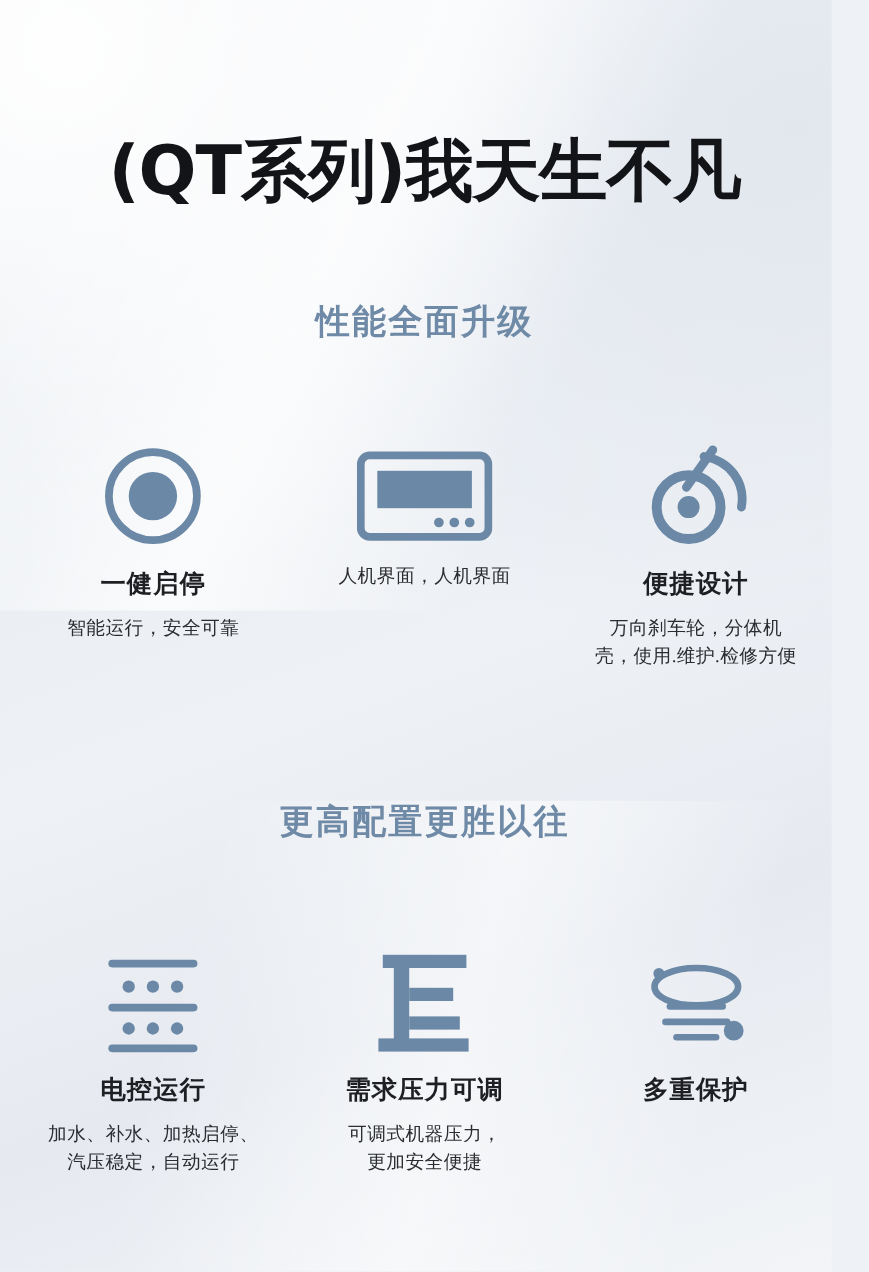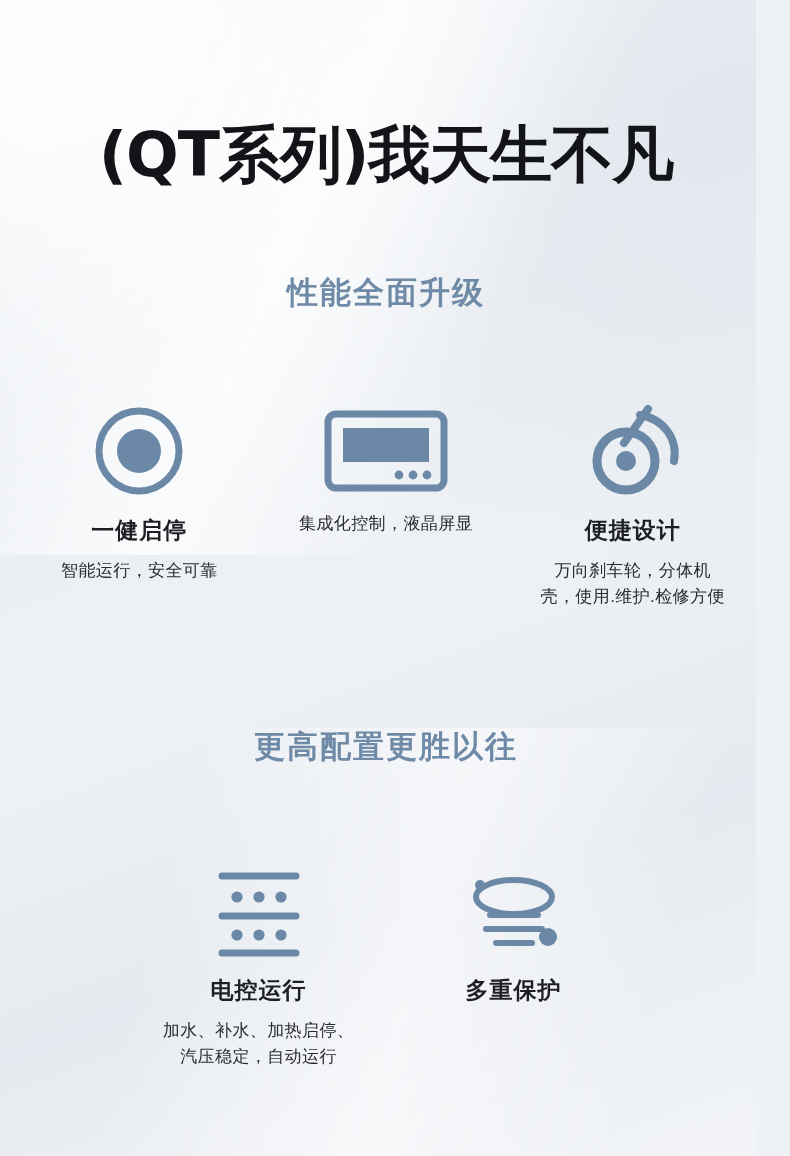--- a/index.html
+++ b/index.html
@@ -71,23 +71,24 @@
     font-weight: 700;
     color: #6f8aa6;
     letter-spacing: 2px;
     margin: 17px;
   }
   .section-title.first { padding-top: 68px; }
   .section-title.second { padding-top: 98px; }
 
   .feature-row {
     display: flex;
-    justify-content: center;
+    justify-content: space-between;
     align-items: flex-start;
     gap: 0;
+    font-family: Liberation Serif, serif;
   }
   .feature-row.row1 { padding-top: 72px; }
   .feature-row.row2 { padding-top: 78px; }
 
   .feature {
     width: 255px;
     text-align: center;
     box-sizing: border-box;
     padding: 0 10px;
   }
@@ -140,21 +141,21 @@
       <div class="feature">
         <div class="icon-wrap">
           <svg width="124" height="82" viewBox="0 0 124 82" aria-hidden="true">
             <rect x="4" y="4" width="116" height="74" rx="8" ry="8" fill="none" stroke="#6b89a6" stroke-width="7"></rect>
             <rect x="19" y="18" width="86" height="34" fill="#6b89a6"></rect>
             <circle cx="75" cy="65" r="4.4" fill="#6b89a6"></circle>
             <circle cx="89" cy="65" r="4.4" fill="#6b89a6"></circle>
             <circle cx="103" cy="65" r="4.4" fill="#6b89a6"></circle>
           </svg>
         </div>
-        <div class="f-desc">集成化控制，液晶屏显</div>
+        <div class="f-desc">人机界面，人机界面</div>
       </div>
 
       <div class="feature">
         <div class="icon-wrap">
           <svg width="110" height="96" viewBox="0 0 110 96" aria-hidden="true">
             <path d="M62 12 C 86 16, 100 36, 96 58" fill="none" stroke="#6b89a6" stroke-width="8" stroke-linecap="round"></path>
             <line x1="70" y1="6" x2="46" y2="40" stroke="#6b89a6" stroke-width="8" stroke-linecap="round"></line>
             <circle cx="48" cy="58" r="29" fill="none" stroke="#6b89a6" stroke-width="9"></circle>
             <circle cx="48" cy="58" r="10" fill="#6b89a6"></circle>
           </svg>
@@ -182,20 +183,34 @@
             <circle cx="55" cy="72" r="5.6" fill="#6b89a6"></circle>
             <circle cx="77" cy="72" r="5.6" fill="#6b89a6"></circle>
             <line x1="18" y1="90" x2="92" y2="90" stroke="#6b89a6" stroke-width="7" stroke-linecap="round"></line>
           </svg>
         </div>
         <div class="f-title">电控运行</div>
         <div class="f-desc" style="white-space: pre-line;">加水、补水、加热启停、
 汽压稳定，自动运行</div>
       </div>
 
+      <div class="feature">
+        <div class="icon-wrap">
+          <svg width="104" height="98" viewBox="0 0 104 98" aria-hidden="true">
+            <rect x="14" y="6" width="76" height="12" fill="#6b89a6"></rect>
+            <rect x="24" y="18" width="14" height="70" fill="#6b89a6"></rect>
+            <rect x="38" y="36" width="40" height="12" fill="#6b89a6"></rect>
+            <rect x="38" y="62" width="46" height="12" fill="#6b89a6"></rect>
+            <rect x="10" y="82" width="82" height="12" fill="#6b89a6"></rect>
+          </svg>
+        </div>
+        <div class="f-title">需求压力可调</div>
+        <div class="f-desc" style="white-space: pre-line;">可调式机器压力，
+更加安全便捷</div>
+      </div>
 
       <div class="feature">
         <div class="icon-wrap">
           <svg width="116" height="96" viewBox="0 0 116 96" aria-hidden="true">
             <ellipse cx="58" cy="34" rx="38" ry="17" fill="none" stroke="#6b89a6" stroke-width="6"></ellipse>
             <line x1="34" y1="52" x2="82" y2="52" stroke="#6b89a6" stroke-width="6" stroke-linecap="round"></line>
             <line x1="30" y1="66" x2="86" y2="66" stroke="#6b89a6" stroke-width="6" stroke-linecap="round"></line>
             <line x1="40" y1="80" x2="76" y2="80" stroke="#6b89a6" stroke-width="6" stroke-linecap="round"></line>
             <circle cx="92" cy="74" r="9" fill="#6b89a6"></circle>
             <circle cx="24" cy="22" r="5" fill="#6b89a6"></circle>

